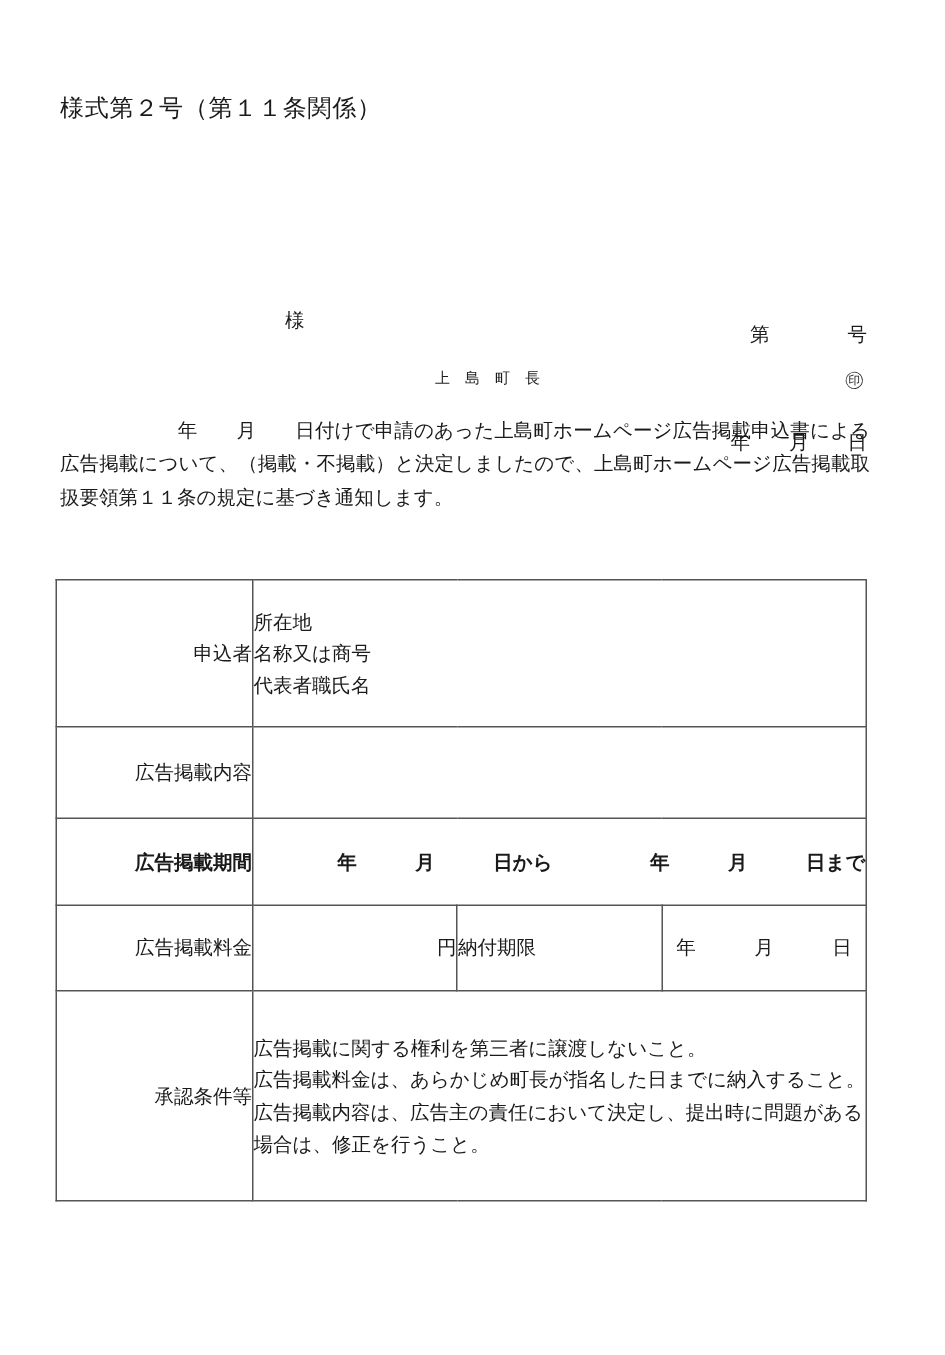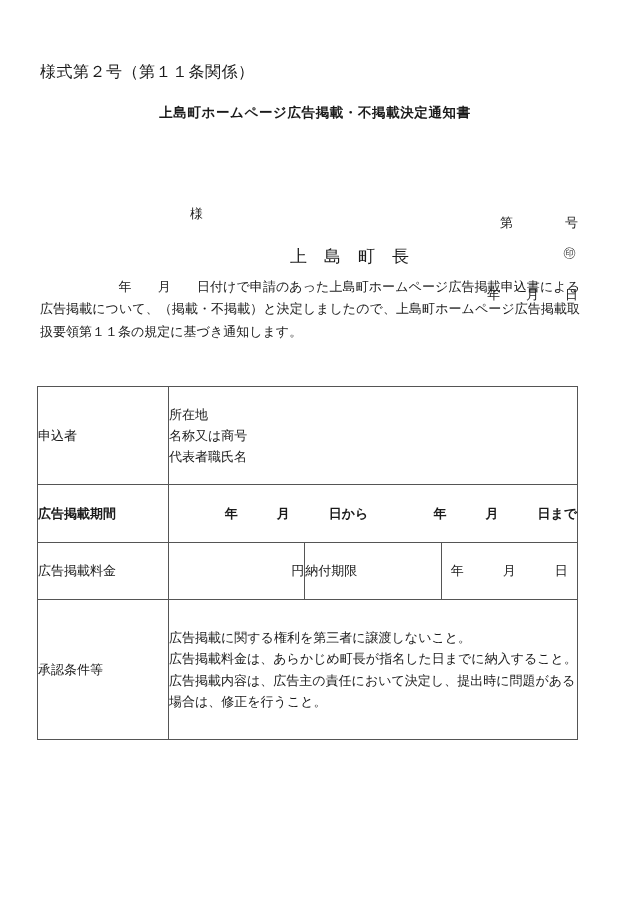--- a/index.html
+++ b/index.html
@@ -64,21 +64,21 @@
     top: 205px;
     font-size: 13px;
     white-space: pre;
   }
 
   
   .signature {
     position: absolute;
     left: 290px;
     top: 245px;
-    font-size: 17px;
+    font-size: 10px;
     white-space: pre;
   }
   .seal {
     position: absolute;
     left: 563px;
     top: 246px;
     font-size: 13px;
     line-height: 1;
     white-space: pre;
   }
@@ -108,20 +108,21 @@
   }
   .form-table td {
     border: 1px solid #555555;
     padding: 0;
     vertical-align: middle;
   }
   .lbl {
     width: 130px;
     padding-left: 12px;
     white-space: nowrap;
+    text-align: right;
   }
   .val {
     padding-left: 12px;
     padding-right: 10px;
   }
   .r-applicant { height: 98px; }
   .r-content   { height: 61px; }
   .r-period    { height: 58px; font-weight: bold; }
   .r-fee       { height: 57px; }
   .r-terms     { height: 140px; }
@@ -163,21 +164,20 @@
     text-align: right;
   }
 </style>
 </head>
 <body>
 
 <div class="page">
 
   <div class="form-no">様式第２号（第１１条関係）</div>
 
-  <div class="doc-title">上島町ホームページ広告掲載・不掲載決定通知書</div>
 
   <div class="meta-block">
     <span class="meta-line">第　　　　号</span>
     <span class="meta-line">年　　月　　日</span>
   </div>
 
   <div class="addressee">様</div>
 
   <div class="signature">上　島　町　長</div>
   <div class="seal">㊞</div>
@@ -188,20 +188,24 @@
     <tbody>
       <tr class="r-applicant">
         <td class="lbl">申込者</td>
         <td class="val" colspan="3">
           <div class="stack-lines">所在地
 名称又は商号
 代表者職氏名</div>
         </td>
       </tr>
 
+      <tr class="r-content">
+        <td class="lbl">広告掲載内容</td>
+        <td class="val" colspan="3"></td>
+      </tr>
 
       <tr class="r-period">
         <td class="lbl">広告掲載期間</td>
         <td class="period-val" colspan="3">年　　　月　　　日から　　　　　年　　　月　　　日まで</td>
       </tr>
 
       <tr class="r-fee">
         <td class="lbl">広告掲載料金</td>
         <td class="fee-amount">円</td>
         <td class="fee-duelabel">納付期限</td>

